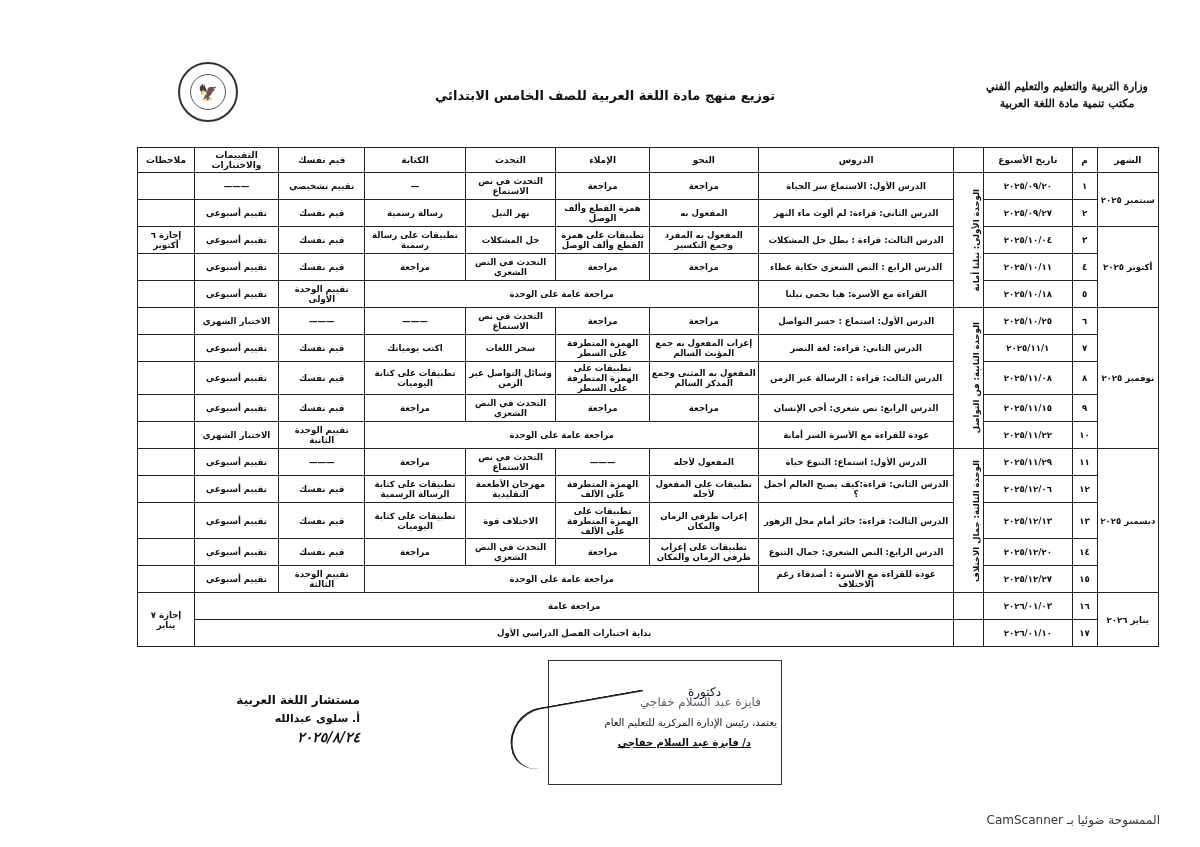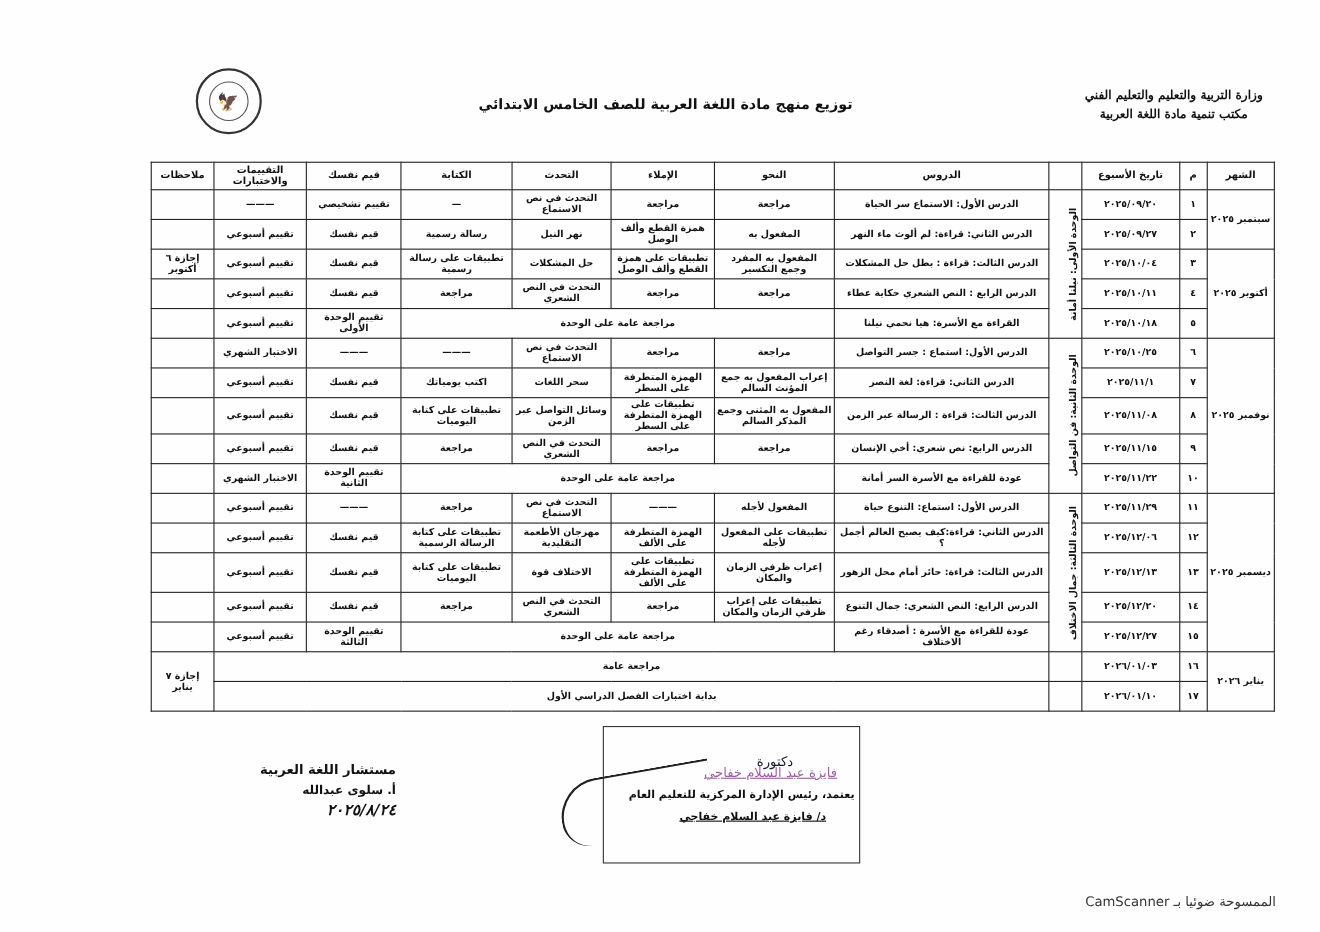--- a/index.html
+++ b/index.html
@@ -12,22 +12,22 @@
   .titles .t2 { font-size: 12px; line-height: 20px; }
   .logo { position: absolute; left: 178px; top: 62px; width: 60px; height: 60px; border: 2px solid #333; border-radius: 50%; display: flex; align-items: center; justify-content: center; }
   .logo .inner { width: 36px; height: 36px; border: 1px solid #555; border-radius: 50%; display: flex; align-items: center; justify-content: center; font-size: 16px; }
   table.plan { position: absolute; left: 137px; top: 147px; width: 1022px; border-collapse: collapse; table-layout: fixed; font-size: 8.6px; font-weight: bold; font-family: "DejaVu Sans", sans-serif; }
   table.plan td, table.plan th { border: 1px solid #222; text-align: center; vertical-align: middle; line-height: 10px; padding: 1px 2px; height: 27px; }
   table.plan th { height: 25px; font-size: 9px; }
   .unit-cell { writing-mode: vertical-rl; transform: rotate(180deg); font-size: 8.5px; white-space: nowrap; }
   .row-short td { height: 17px; }
   .stamp { position: absolute; left: 548px; top: 660px; width: 234px; height: 125px; border: 1px solid #333; }
   .stamp .s1 { position: absolute; top: 24px; right: 60px; font-size: 12px; color: #0f172a; letter-spacing: 4px; }
-  .stamp .s2 { position: absolute; top: 34px; right: 20px; font-size: 12px; color: #701a75; opacity: 0.7; text-decoration: underline; }
-  .stamp .s3 { position: absolute; top: 56px; right: 4px; font-size: 10px; font-weight: bold; white-space: nowrap; }
+  .stamp .s2 { position: absolute; top: 34px; right: 20px; font-size: 12px; color: #0f172a; opacity: 0.7; }
+  .stamp .s3 { position: absolute; top: 56px; right: 4px; font-size: 10px; font-weight: normal; white-space: nowrap; }
   .stamp .s4 { position: absolute; top: 76px; right: 30px; font-size: 10px; font-weight: bold; text-decoration: underline; white-space: nowrap; }
   .stamp .sig { position: absolute; left: -40px; top: 40px; width: 140px; height: 60px; border: 2px solid #222; border-radius: 60px 0 0 40px; border-right: none; border-bottom: none; transform: rotate(-10deg); }
   .advisor { position: absolute; left: 190px; top: 690px; width: 170px; font-weight: bold; }
   .advisor .role { font-size: 12px; line-height: 20px; }
   .advisor .name { font-size: 11px; line-height: 18px; }
   .advisor .sign { font-size: 14px; font-style: italic; font-family: "DejaVu Serif", serif; line-height: 18px; letter-spacing: 1px; }
   .footer { position: absolute; right: 40px; top: 813px; font-size: 12px; color: #333; font-family: "DejaVu Sans", sans-serif; direction: rtl; }
 </style>
 </head>
 <body>

